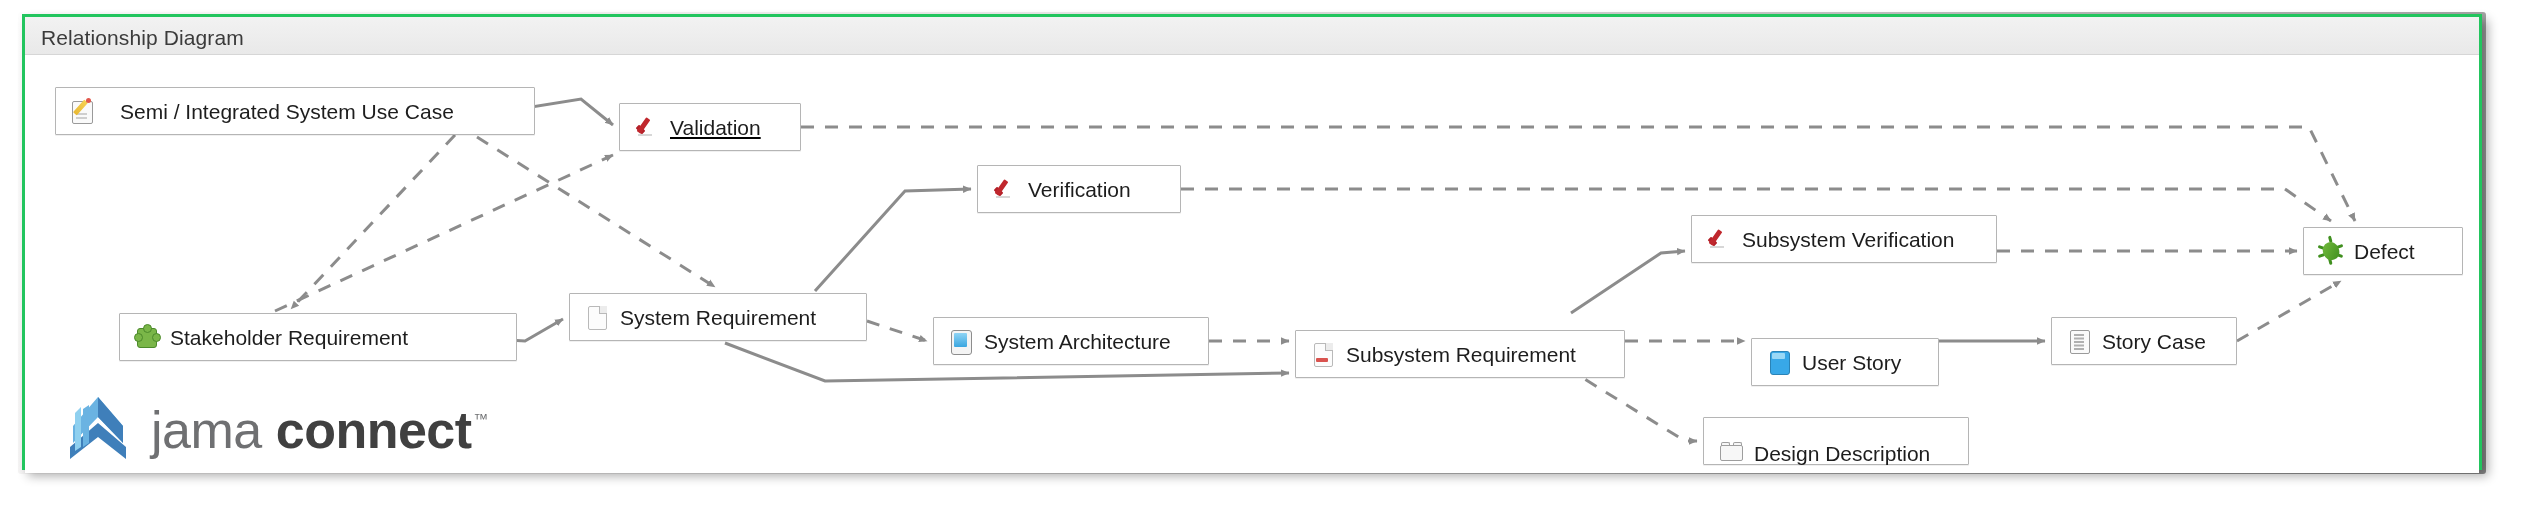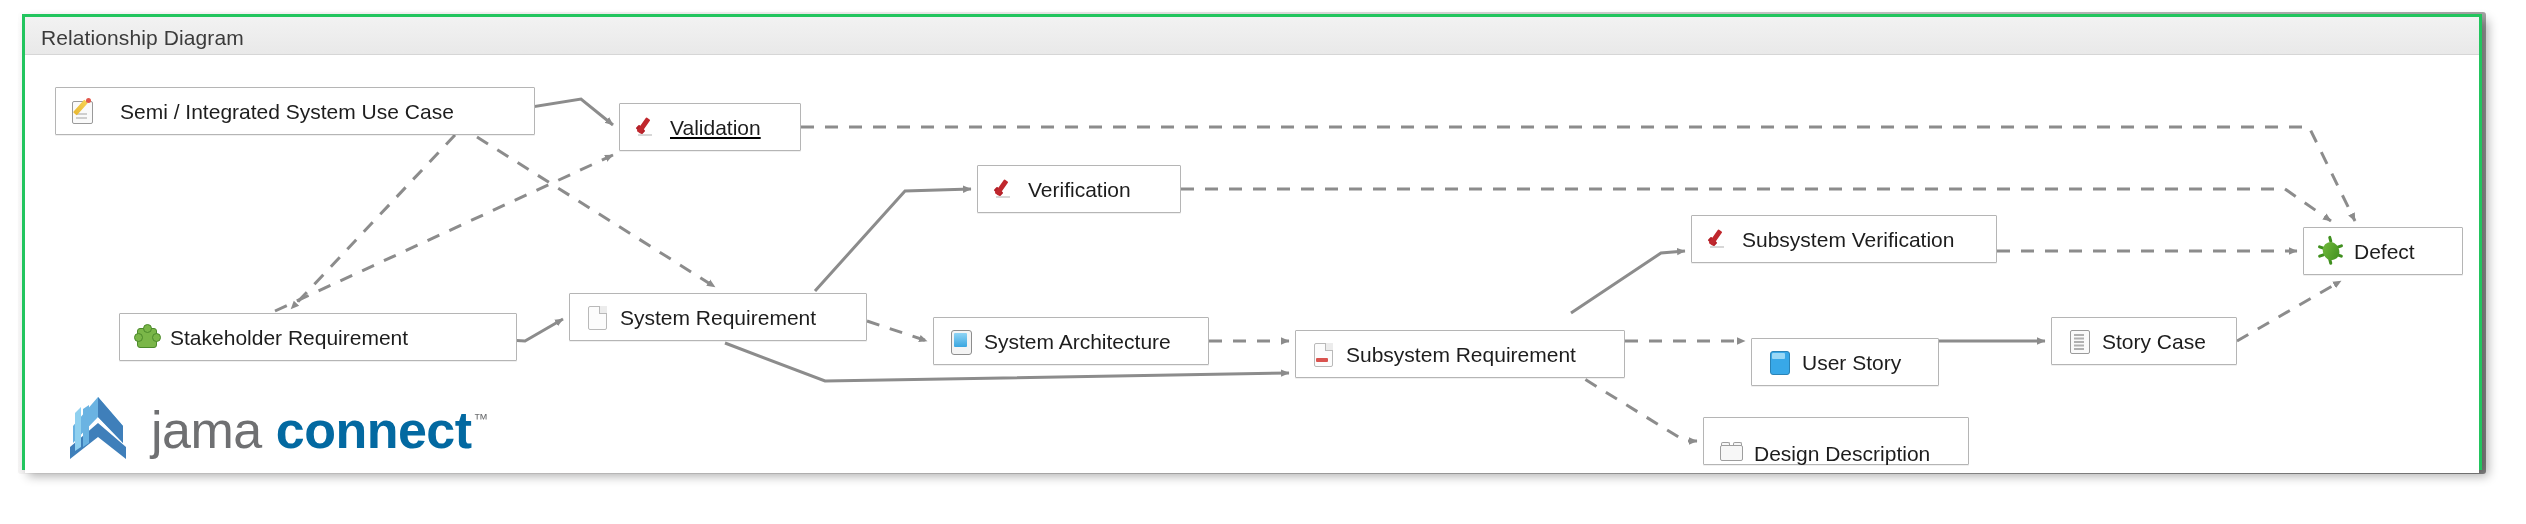--- a/index.html
+++ b/index.html
@@ -91,21 +91,21 @@
   .ico-bug .sp i:nth-child(2){left:-2px;top:14px;transform:rotate(-20deg);}
   .ico-bug .sp i:nth-child(3){left:16px;top:5px;transform:rotate(-20deg);}
   .ico-bug .sp i:nth-child(4){left:16px;top:14px;transform:rotate(20deg);}
   .ico-bug .sp i:nth-child(5){left:7px;top:-2px;transform:rotate(75deg);}
   .ico-bug .sp i:nth-child(6){left:7px;top:20px;transform:rotate(75deg);}
 
   
   #logo{position:absolute;left:36px;top:338px;display:flex;align-items:center;gap:16px;justify-content:flex-end;}
   #logo-mark{position:relative;width:74px;height:74px;}
   #logo-text{font-size:52px;color:#6f7072;letter-spacing:-.5px;line-height:1;display:flex;align-items:baseline;}
-  #logo-text .bold{font-weight:bold;color:#0369a1;margin-left:14px;}
+  #logo-text .bold{font-weight:bold;color:#404040;margin-left:14px;}
   #logo-text .tm{font-size:15px;color:#6f7072;margin-left:2px;position:relative;top:-24px;}
 </style>
 </head>
 <body>
 
 <div id="stage">
   <div id="panel-shadow"></div>
 
   <div id="panel">
 

